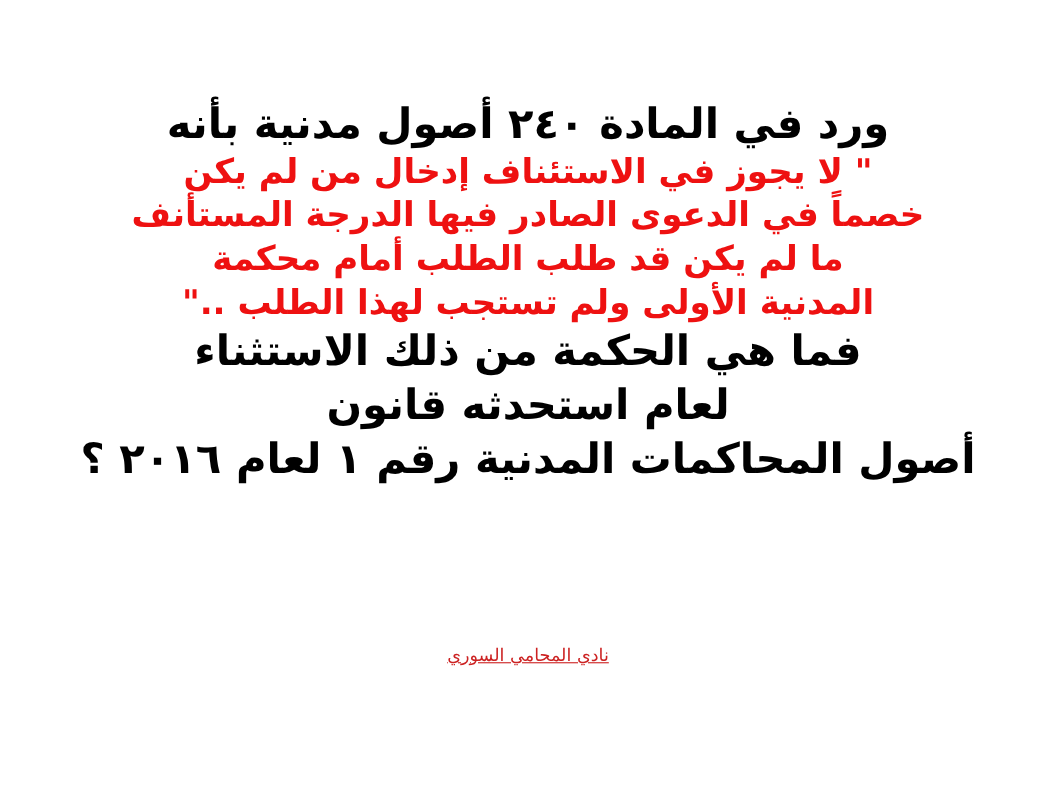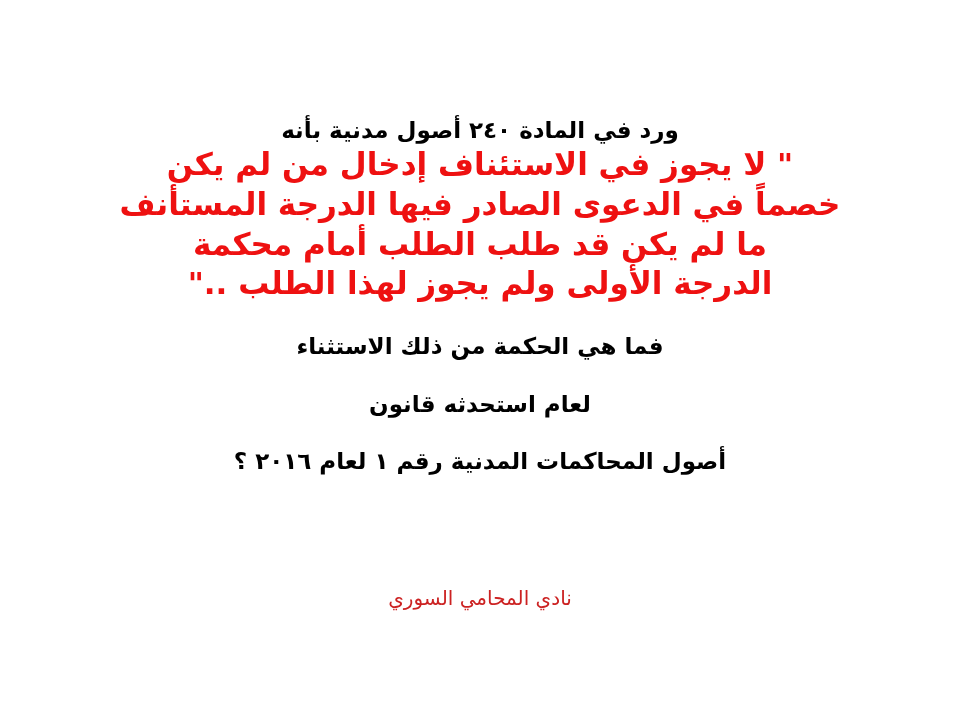--- a/index.html
+++ b/index.html
@@ -29,50 +29,50 @@
     direction: rtl;
   }
   .line {
     font-weight: bold;
     line-height: 1.28;
     white-space: pre-wrap;
     letter-spacing: 0;
   }
   .line.black {
     color: #000000;
-    font-size: 23px;
-    margin-top: 28px;
+    font-size: 38px;
   }
   .line.red {
     color: #ee1111;
     font-size: 31px;
   }
   .credit {
     position: absolute;
     top: 586px;
     left: 0;
     width: 960px;
     text-align: center;
     direction: rtl;
     color: #cc2222;
-    font-size: 20px;
+    font-size: 16px;
     font-weight: normal;
+    text-decoration: underline;
   }
 </style>
 </head>
 <body>
 
 <div class="slide">
 
   <div class="text-block">
     <div class="line black">ورد في المادة ٢٤٠ أصول مدنية بأنه</div>
     <div class="line red">" لا يجوز في الاستئناف إدخال من لم يكن</div>
     <div class="line red">خصماً في الدعوى الصادر فيها الدرجة المستأنف</div>
     <div class="line red">ما لم يكن قد طلب الطلب أمام محكمة</div>
-    <div class="line red">الدرجة الأولى ولم يجوز لهذا الطلب .."</div>
+    <div class="line red">المدنية الأولى ولم تستجب لهذا الطلب .."</div>
     <div class="line black">فما هي الحكمة من ذلك الاستثناء</div>
     <div class="line black">لعام استحدثه قانون</div>
     <div class="line black">أصول المحاكمات المدنية رقم ١ لعام ٢٠١٦ ؟</div>
   </div>
 
   <div class="credit">نادي المحامي السوري</div>
 
 </div>
 
 </body></html>

